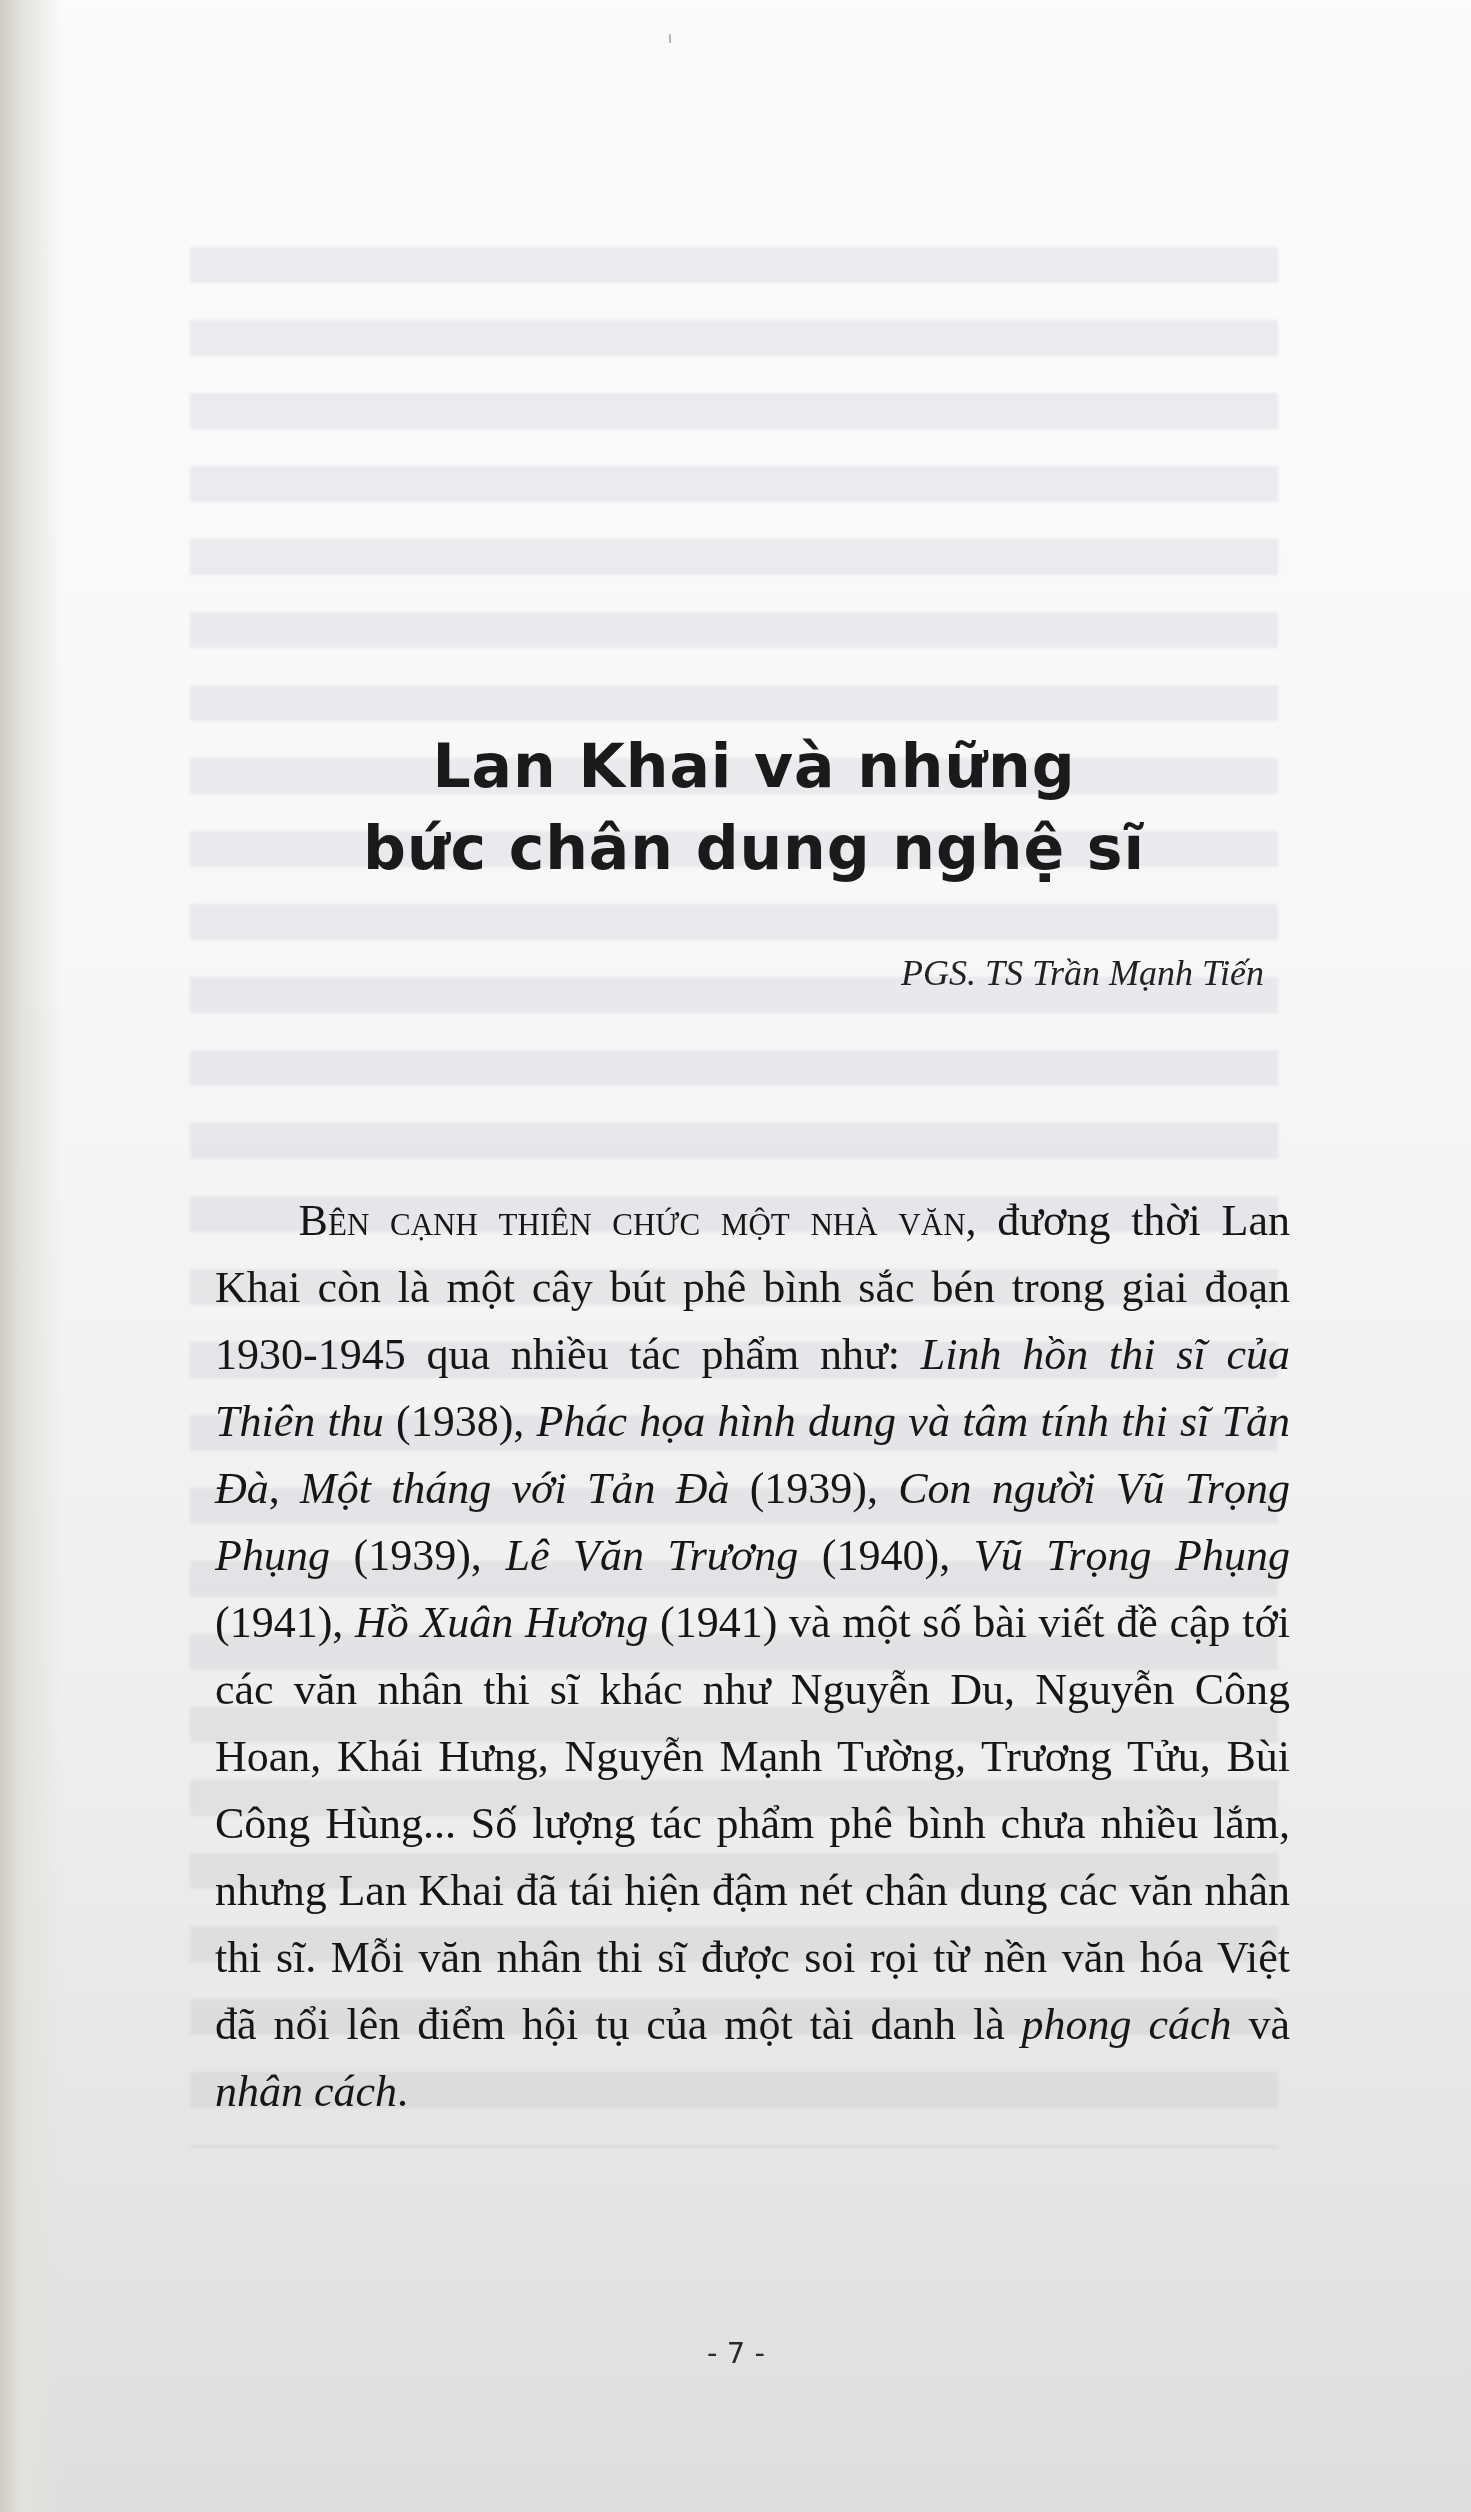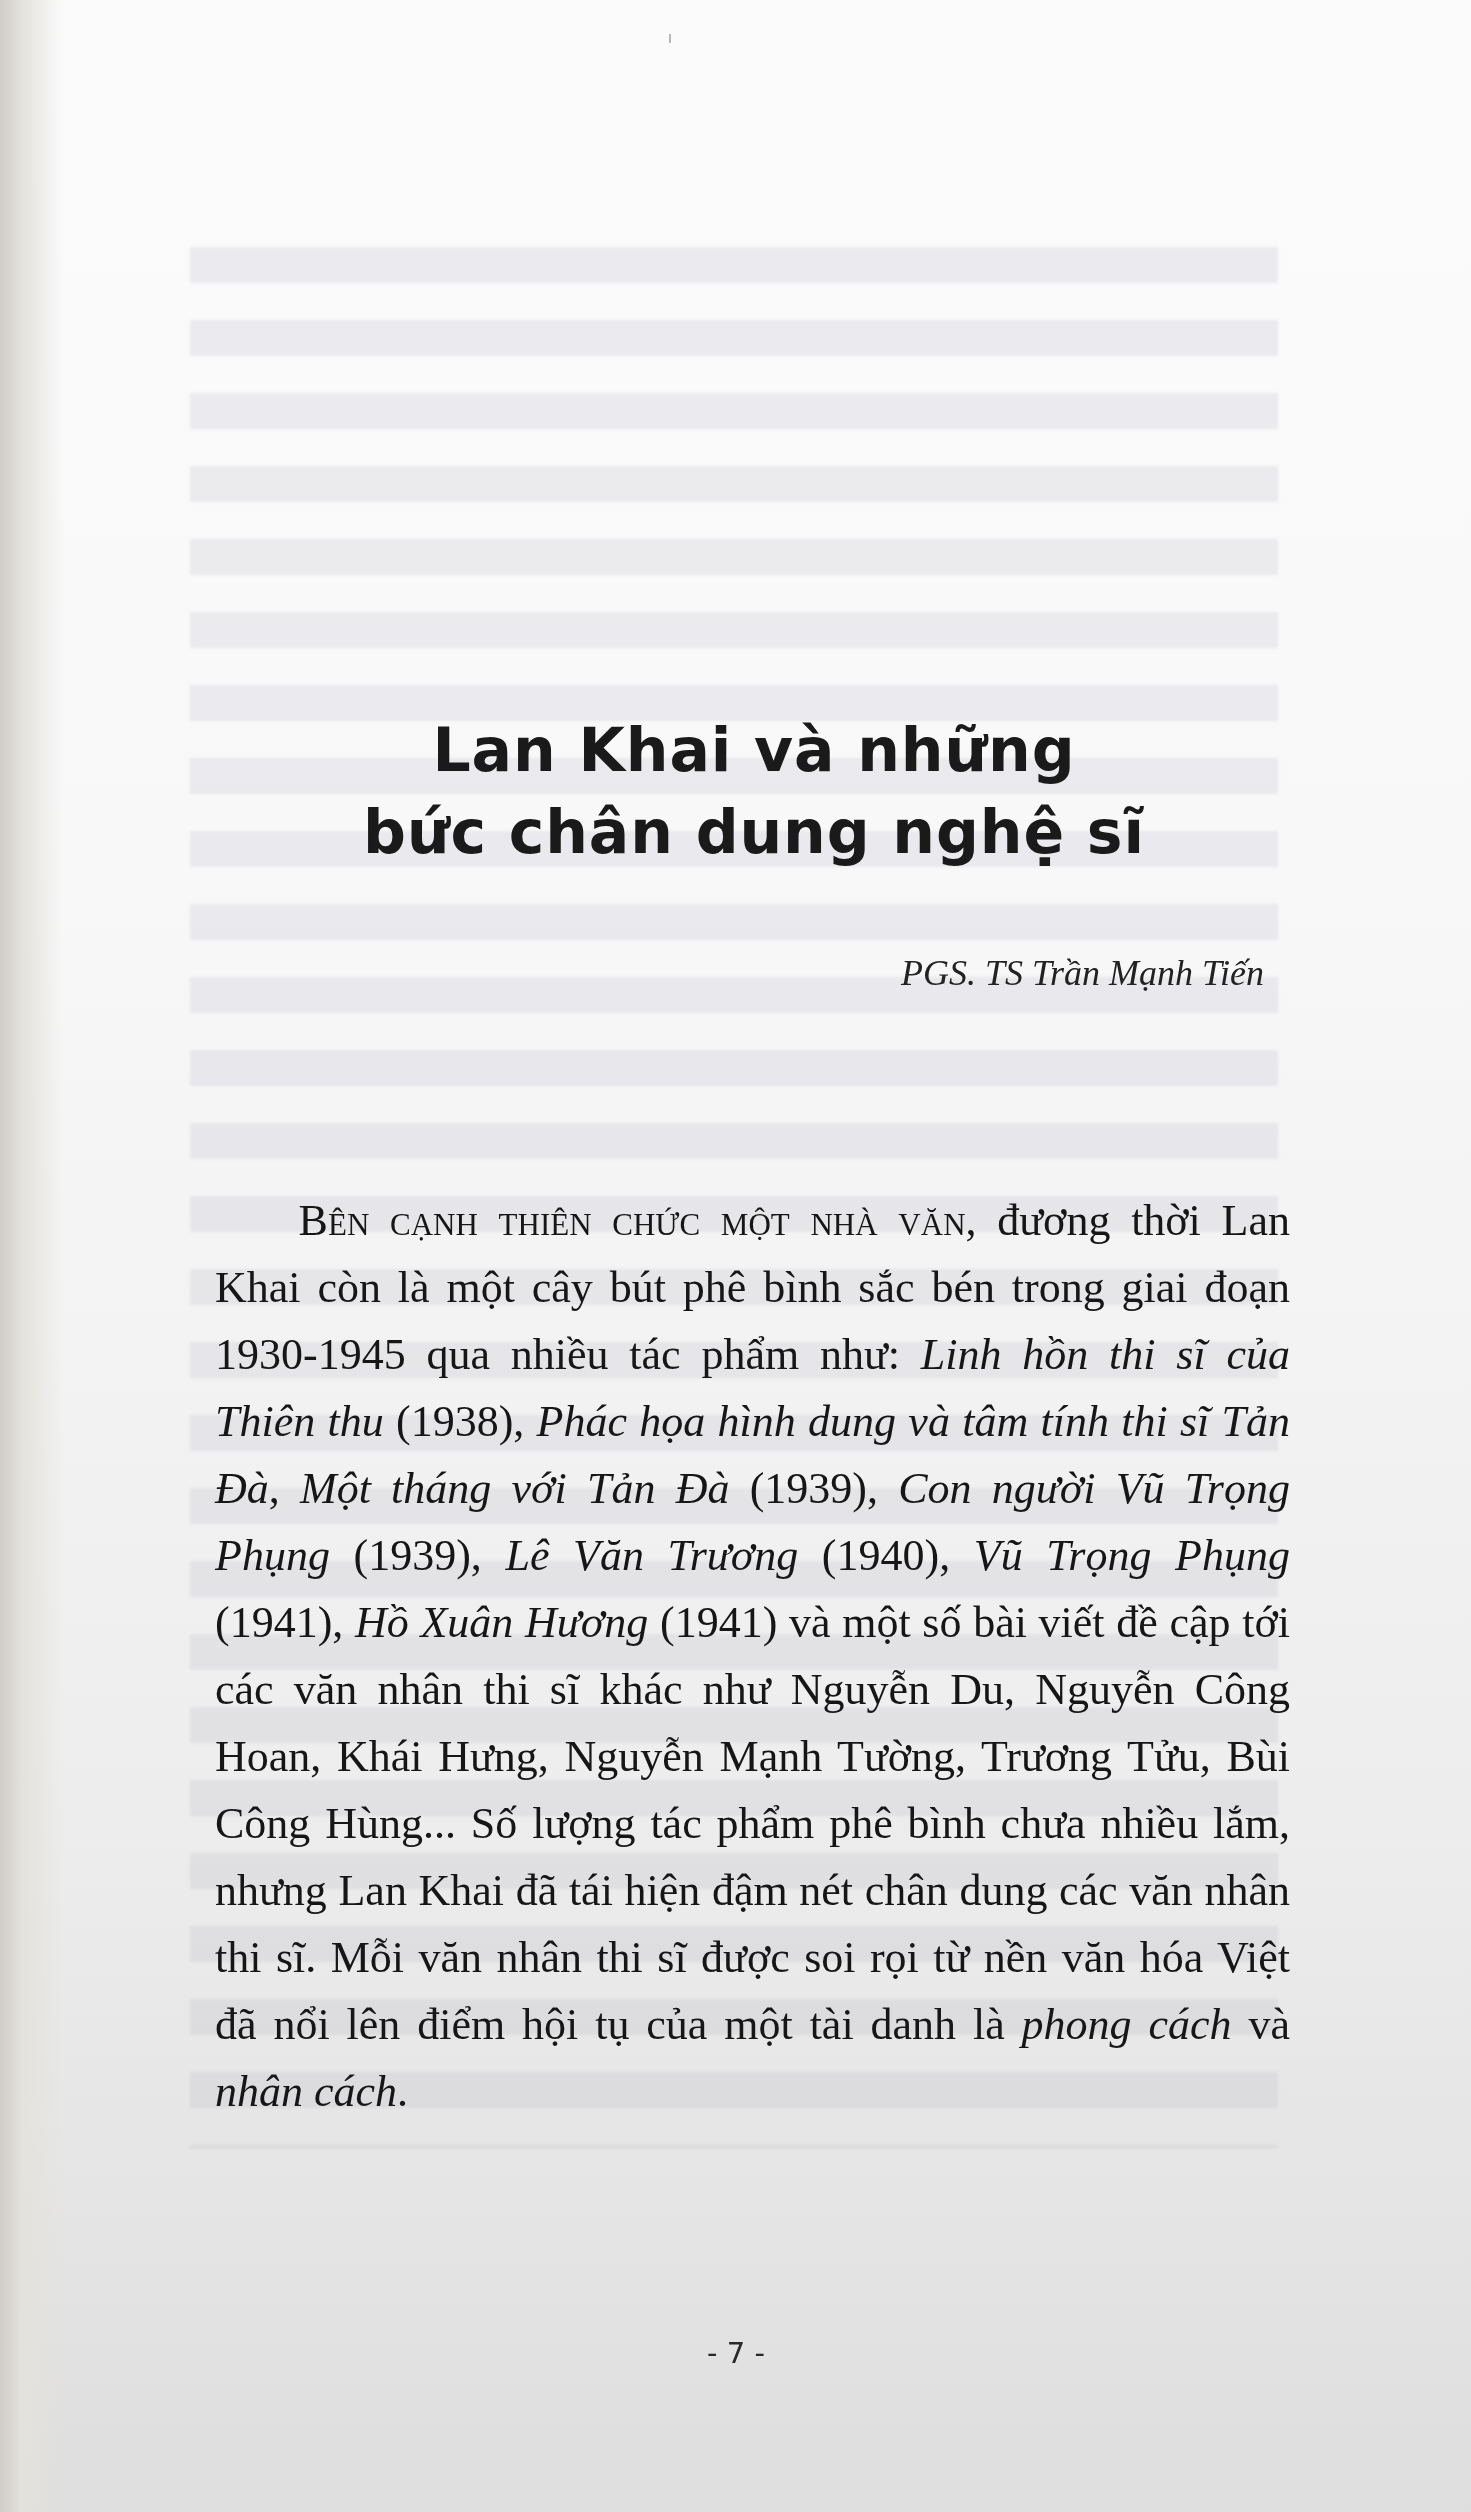--- a/index.html
+++ b/index.html
@@ -40,21 +40,21 @@
         rgba(160,160,180,0.16) 20px,
         rgba(160,160,180,0.16) 56px,
         rgba(170,170,185,0.0) 56px,
         rgba(170,170,185,0.0) 73px);
       filter: blur(1.8px);
       pointer-events: none;
     }
     .title-block {
       position: absolute;
       left: 0; right: 0;
-      top: 709px;
+      top: 725px;
       text-align: center;
       font-family: "DejaVu Sans", "Liberation Sans", sans-serif;
       font-weight: bold;
       font-size: 60px;
       line-height: 82px;
       color: #1a1a1a;
       letter-spacing: 0.9px;
     }
     .title-line { display: block; }
     .title-line-1 { padding-left: 36px; }

